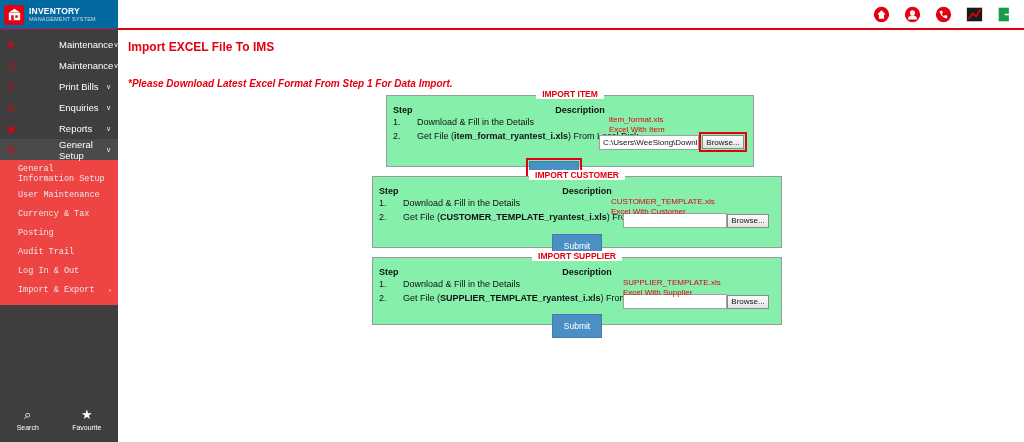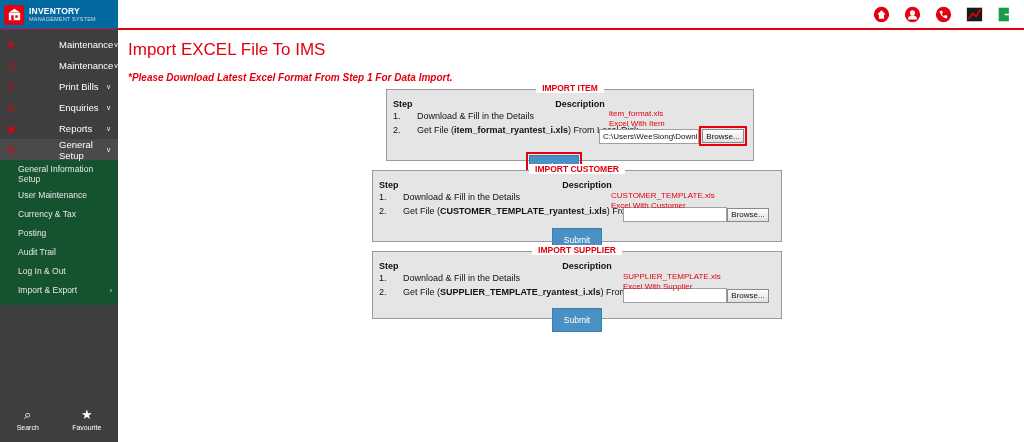--- a/index.html
+++ b/index.html
@@ -75,21 +75,21 @@
     font-size: 9px;
     display: inline-flex; align-items: center;
     flex: 0 0 13px;
   }
   .nav-label { flex: 1 1 auto; padding-left: 39px; }
   .nav-caret {
     font-size: 7px; color: #ffffff;
     opacity: .9;
   }
 
-  .subnav { background: #14532d; padding: 3px 0 4px 0; }
+  .subnav { background: #ef4444; padding: 3px 0 4px 0; font-family: Liberation Mono, monospace; }
   .sub-item {
     min-height: 19px;
     display: flex; align-items: center;
     padding: 2px 6px 2px 18px;
     color: #e8e8e8;
     font-size: 8.5px;
     line-height: 1.15;
     cursor: pointer;
   }
   .sub-item .sub-label { flex: 1 1 auto; }
@@ -130,38 +130,38 @@
   
   .content {
     position: absolute;
     left: 118px; top: 32px;
     width: 906px; height: 410px;
     background: #ffffff;
     padding: 8px 0 0 8px;
   }
   .page-title {
     color: #e3000f;
-    font-size: 17px;
-    font-weight: normal;
-    margin: 0 0 12px 2px;
+    font-size: 12px;
+    font-weight: bold;
+    margin: 0 0 24px 2px;
   }
   .page-note {
     color: #e3000f;
     font-size: 10px;
     font-weight: bold;
     font-style: italic;
     margin: 0 0 6px 2px;
   }
 
   .panels { position: relative; }
 
   .panel {
     position: relative;
     border: 1px solid #9a9a9a;
-    background: #e5e5e5;
+    background: #86efac;
     margin: 0 auto 9px auto;
   }
   .panel-title {
     position: absolute;
     top: -7px; left: 0; right: 0;
     text-align: center;
     color: #e3000f;
     font-size: 8.5px;
     font-weight: bold;
   }

